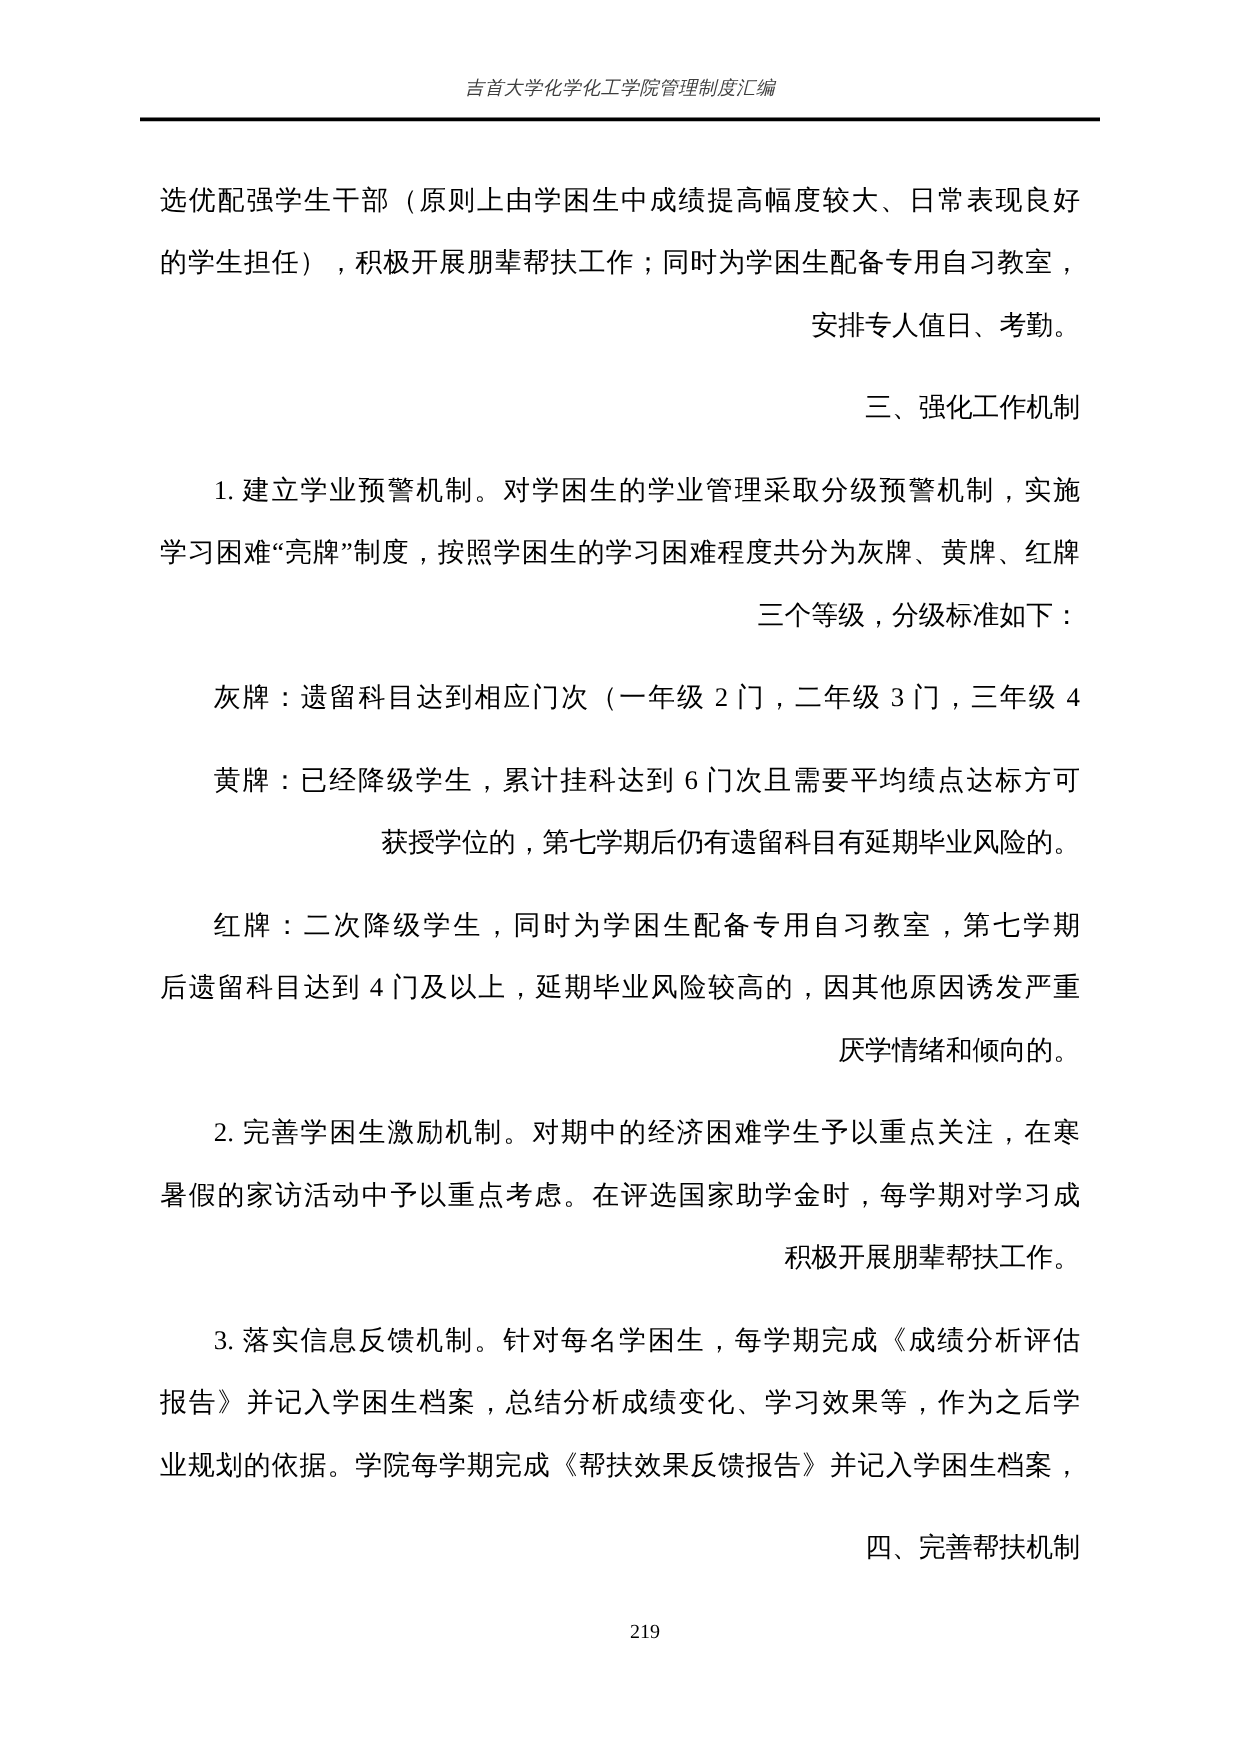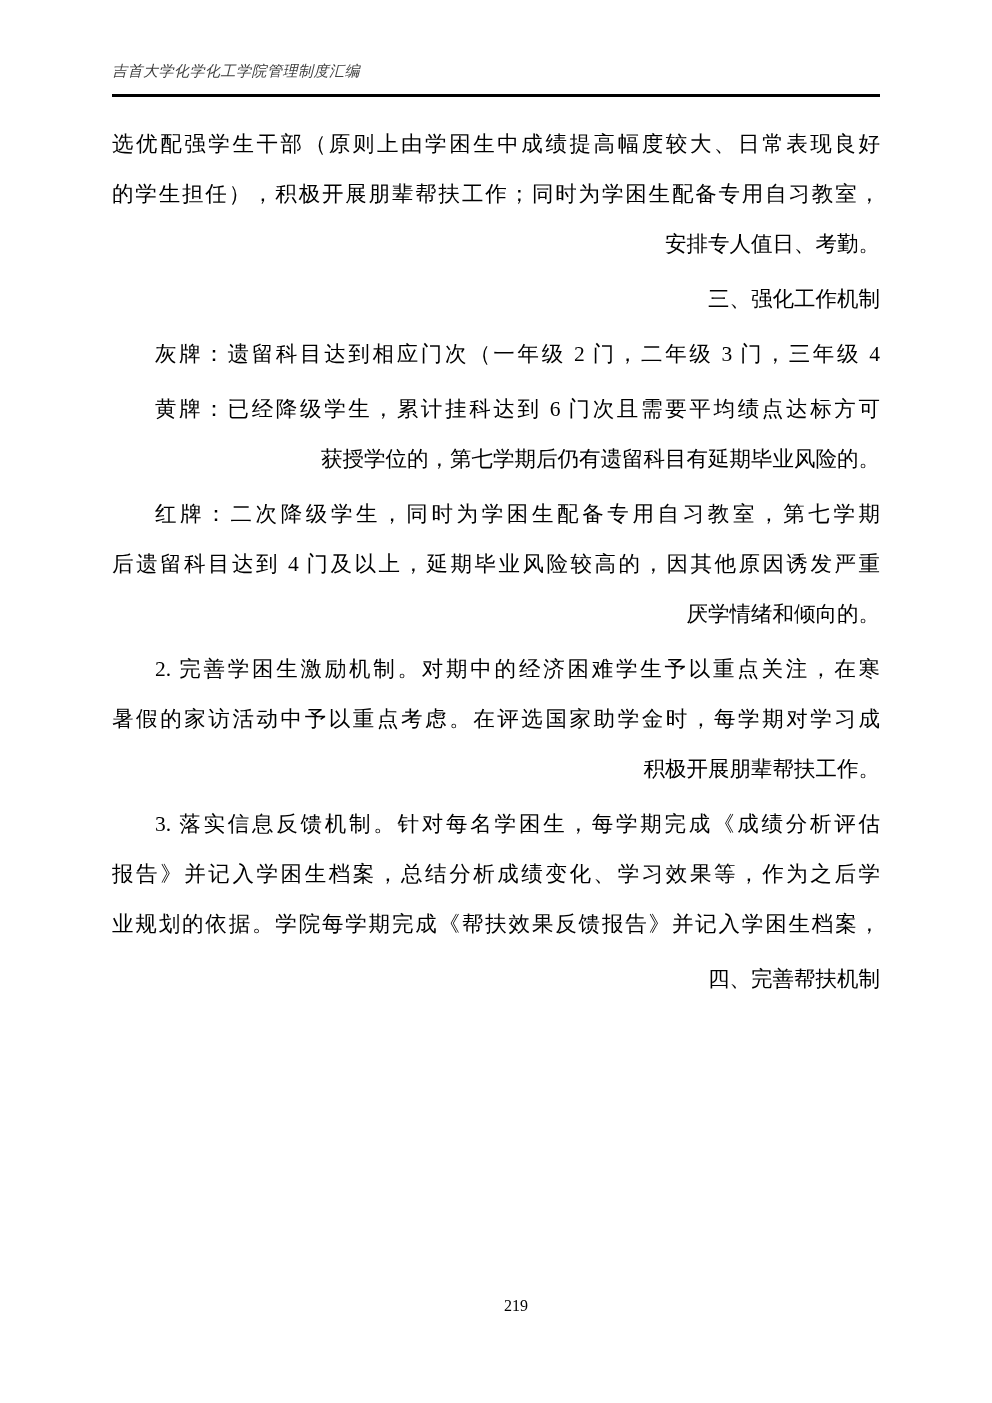--- a/index.html
+++ b/index.html
@@ -10,20 +10,21 @@
     background: #ffffff;
     color: #000000;
     font-family: "Liberation Serif", "DejaVu Serif", serif;
     overflow: hidden;
   }
   .page-header {
     position: absolute;
     left: 112px;
     width: 768px;
     top: 59px;
+    text-align: center;
   }
   .page-header .title {
     display: block;
     font-style: italic;
     font-size: 15px;
     letter-spacing: 0.5px;
     line-height: 24px;
     color: #3d3d3d;
   }
   .header-rule {
@@ -34,21 +35,21 @@
     height: 0;
     border-top: 3px solid #000000;
   }
   .content {
     position: absolute;
     left: 112px;
     width: 768px;
     top: 119px;
     font-size: 21.5px;
   }
-  .para { margin: 0; }
+  .para { margin: 16px; }
   .para + .para { margin-top: 5px; }
   .line {
     height: 50px;
     line-height: 50px;
     overflow: hidden;
     text-align: right;
     white-space: normal;
   }
   .line.fill {
     text-align: justify;
@@ -78,20 +79,25 @@
 <div class="content" id="content">
     <div class="para">
       <div class="line fill">选优配强学生干部（原则上由学困生中成绩提高幅度较大、日常表现良好</div>
       <div class="line fill">的学生担任），积极开展朋辈帮扶工作；同时为学困生配备专用自习教室，</div>
       <div class="line">安排专人值日、考勤。</div>
     </div>
     <div class="para">
       <div class="line">三、强化工作机制</div>
     </div>
     <div class="para">
+      <div class="line indent fill">1. 建立学业预警机制。对学困生的学业管理采取分级预警机制，实施</div>
+      <div class="line fill">学习困难“亮牌”制度，按照学困生的学习困难程度共分为灰牌、黄牌、红牌</div>
+      <div class="line">三个等级，分级标准如下：</div>
+    </div>
+    <div class="para">
       <div class="line indent fill">灰牌：遗留科目达到相应门次（一年级 2 门，二年级 3 门，三年级 4</div>
     </div>
     <div class="para">
       <div class="line indent fill">黄牌：已经降级学生，累计挂科达到 6 门次且需要平均绩点达标方可</div>
       <div class="line">获授学位的，第七学期后仍有遗留科目有延期毕业风险的。</div>
     </div>
     <div class="para">
       <div class="line indent fill">红牌：二次降级学生，同时为学困生配备专用自习教室，第七学期</div>
       <div class="line fill">后遗留科目达到 4 门及以上，延期毕业风险较高的，因其他原因诱发严重</div>
       <div class="line">厌学情绪和倾向的。</div>

